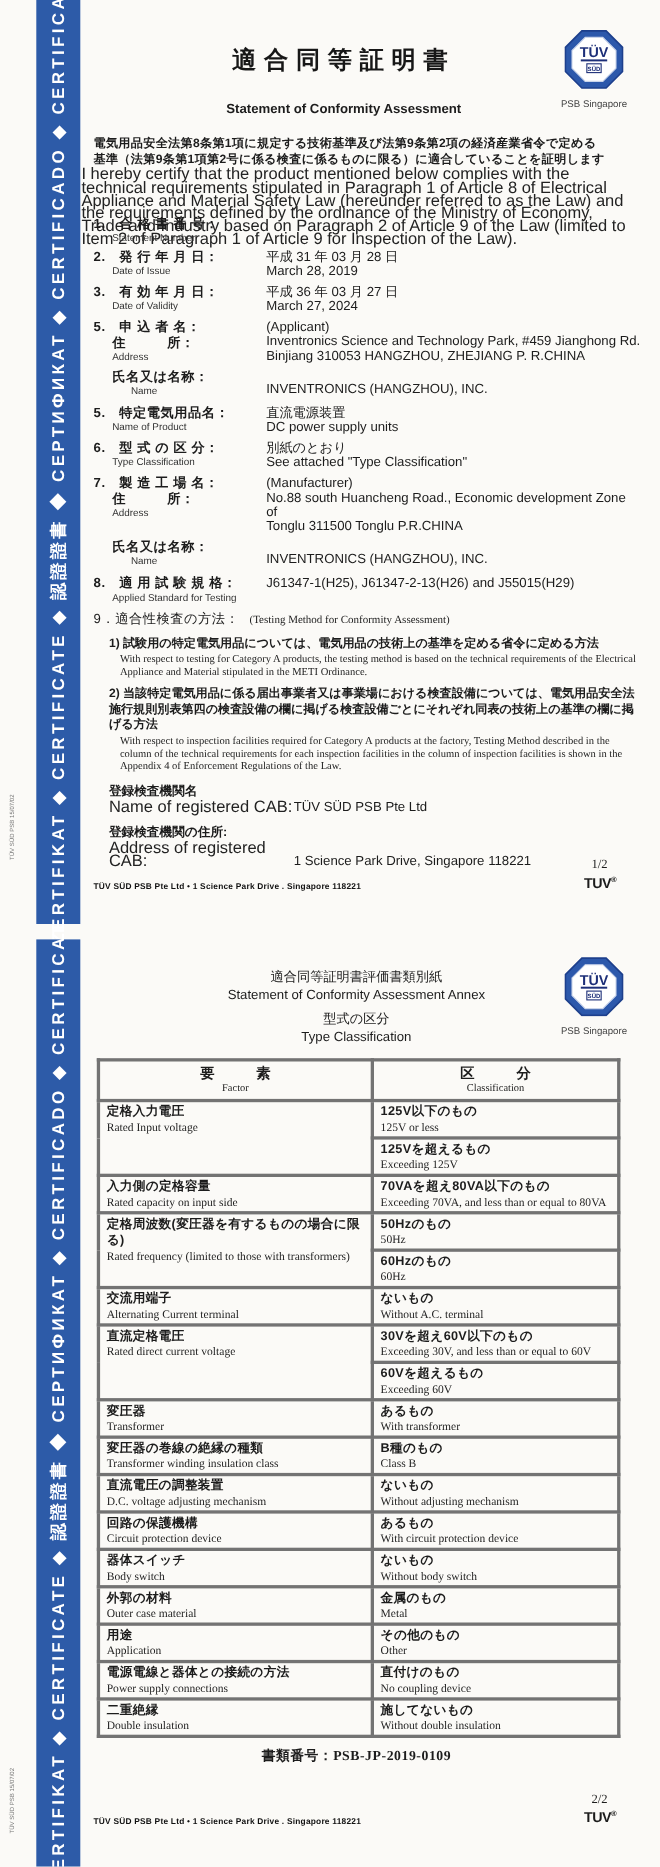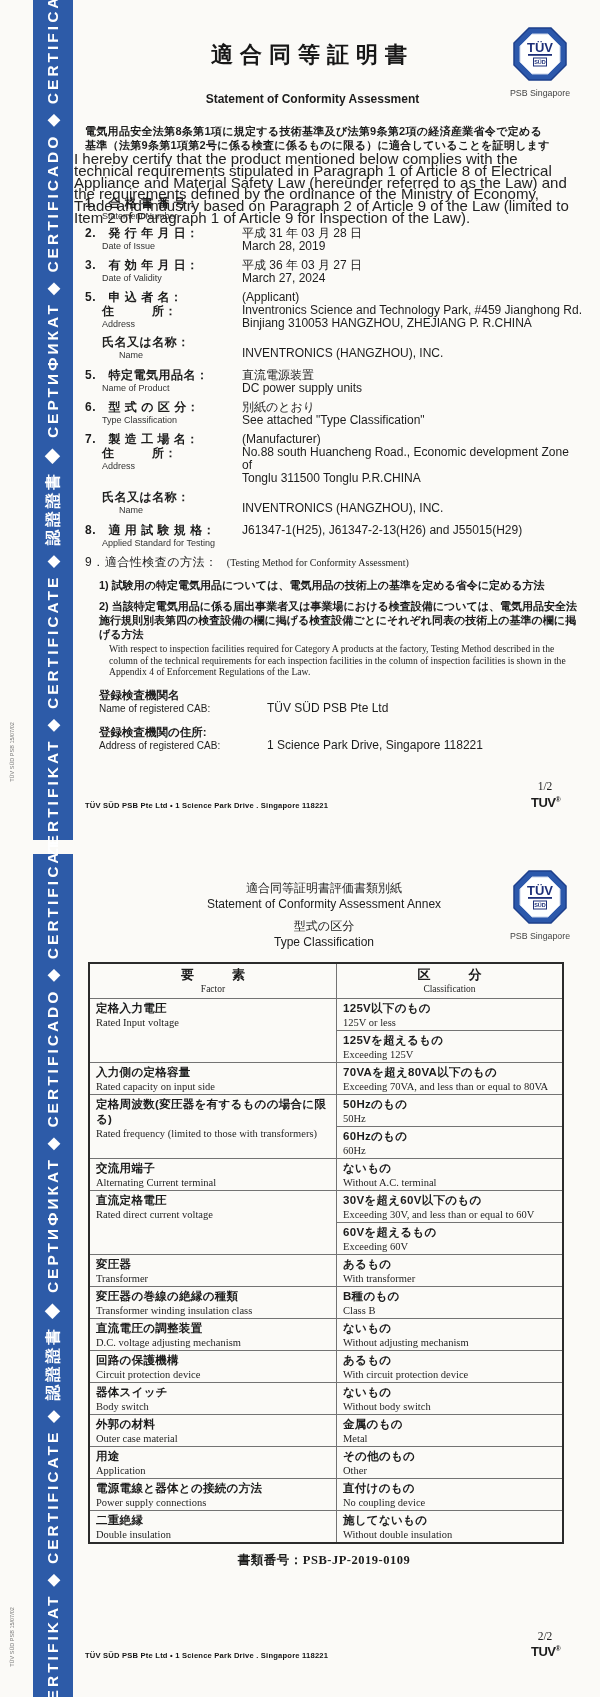--- a/index.html
+++ b/index.html
@@ -39,42 +39,42 @@
   .name-row{margin-top:3px;margin-bottom:8px;}
 
   .sec9-head{margin-top:6px;font-size:12px;}
   .sec9-head .jp{font-weight:400;letter-spacing:.5px;}
   .sec9-head .en{font-family:"Liberation Serif",serif;font-size:10px;margin-left:6px;}
   .method{margin:7px 0 0 14px;}
   .m-jp{font-size:11px;font-weight:600;line-height:14px;}
   .m-en{font-family:"Liberation Serif",serif;font-size:9.6px;line-height:11.6px;margin:2px 0 0 10px;color:#222;}
   .cab-row{display:grid;grid-template-columns:168px 1fr;margin:11px 0 0 14px;}
   .cab-jp{font-size:11.5px;line-height:13px;font-weight:600;}
-  .cab-en{font-size:10px;line-height:12px;color:#222;margin-top:1px;}
+  .cab-en{font-size:15px;line-height:12px;color:#222;margin-top:1px;}
   .cab-value{align-self:end;font-size:12px;position:relative;}
   .sig{position:absolute;left:150px;top:-16px;}
 
   
   .page-num{position:absolute;width:40px;text-align:center;font-family:"Liberation Serif",serif;font-size:11.5px;}
   #pagenum-1{left:525px;top:780px;}
   #pagenum-2{left:525px;top:1630px;}
   .footer-line{position:absolute;left:85px;font-size:7.6px;font-weight:bold;letter-spacing:.2px;color:#111;}
   #footer-1{top:801px;}
   #footer-2{top:1651px;}
   .footer-mark{position:absolute;left:531px;font-weight:900;font-size:13px;letter-spacing:-.5px;}
   .footer-mark sup{font-size:7px;}
   #mark-1{top:795px;}
   #mark-2{top:1644px;}
 
   
   .p2-body{position:absolute;left:85px;top:880px;width:478px;}
   .p2-hdr{text-align:center;font-size:12px;line-height:16px;}
   .p2-gap{height:6px;}
   .tc-table{border-collapse:collapse;width:476px;margin:12px auto 0 3px;border:2px solid #2b2b2b;}
-  .tc-table th,.tc-table td{border:1px solid #737373;padding:2px 6px 1px 6px;vertical-align:top;text-align:left;}
+  .tc-table th,.tc-table td{border:3px solid #737373;padding:2px 6px 1px 6px;vertical-align:top;text-align:left;}
   .tc-table th{text-align:center;padding:2px 4px;}
   .th-jp{font-size:13px;font-weight:bold;letter-spacing:38px;padding-left:38px;line-height:17px;}
   .th-en{font-family:"Liberation Serif",serif;font-size:9.5px;line-height:13px;font-weight:normal;color:#222;}
   .c-jp{font-size:11.5px;line-height:15px;font-weight:600;letter-spacing:.3px;}
   .c-en{font-family:"Liberation Serif",serif;font-size:10.5px;line-height:13px;color:#1e1e1e;}
   .col-factor{width:238px;}
   .doc-number{margin-top:8px;text-align:center;font-family:Liberation Serif, serif;font-size:12.5px;font-weight:600;letter-spacing:.5px;}
 </style>
 </head>
 <body>
@@ -207,20 +207,21 @@
         </div>
       </div>
 
     <div class="sec9">
       <div class="sec9-head">
         <span class="jp">9．適合性検査の方法：</span>
         <span class="en">(Testing Method for Conformity Assessment)</span>
       </div>
       <div class="method">
         <div class="m-jp">1) 試験用の特定電気用品については、電気用品の技術上の基準を定める省令に定める方法</div>
+        <div class="m-en">With respect to testing for Category A products, the testing method is based on the technical requirements of the Electrical Appliance and Material stipulated in the METI Ordinance.</div>
       </div>
       <div class="method">
         <div class="m-jp">2) 当該特定電気用品に係る届出事業者又は事業場における検査設備については、電気用品安全法施行規則別表第四の検査設備の欄に掲げる検査設備ごとにそれぞれ同表の技術上の基準の欄に掲げる方法</div>
         <div class="m-en">With respect to inspection facilities required for Category A products at the factory, Testing Method described in the column of the technical requirements for each inspection facilities in the column of inspection facilities is shown in the Appendix 4 of Enforcement Regulations of the Law.</div>
       </div>
 
       <div class="cab-row">
         <div>
           <div class="cab-jp">登録検査機関名</div>
           <div class="cab-en">Name of registered CAB:</div>

